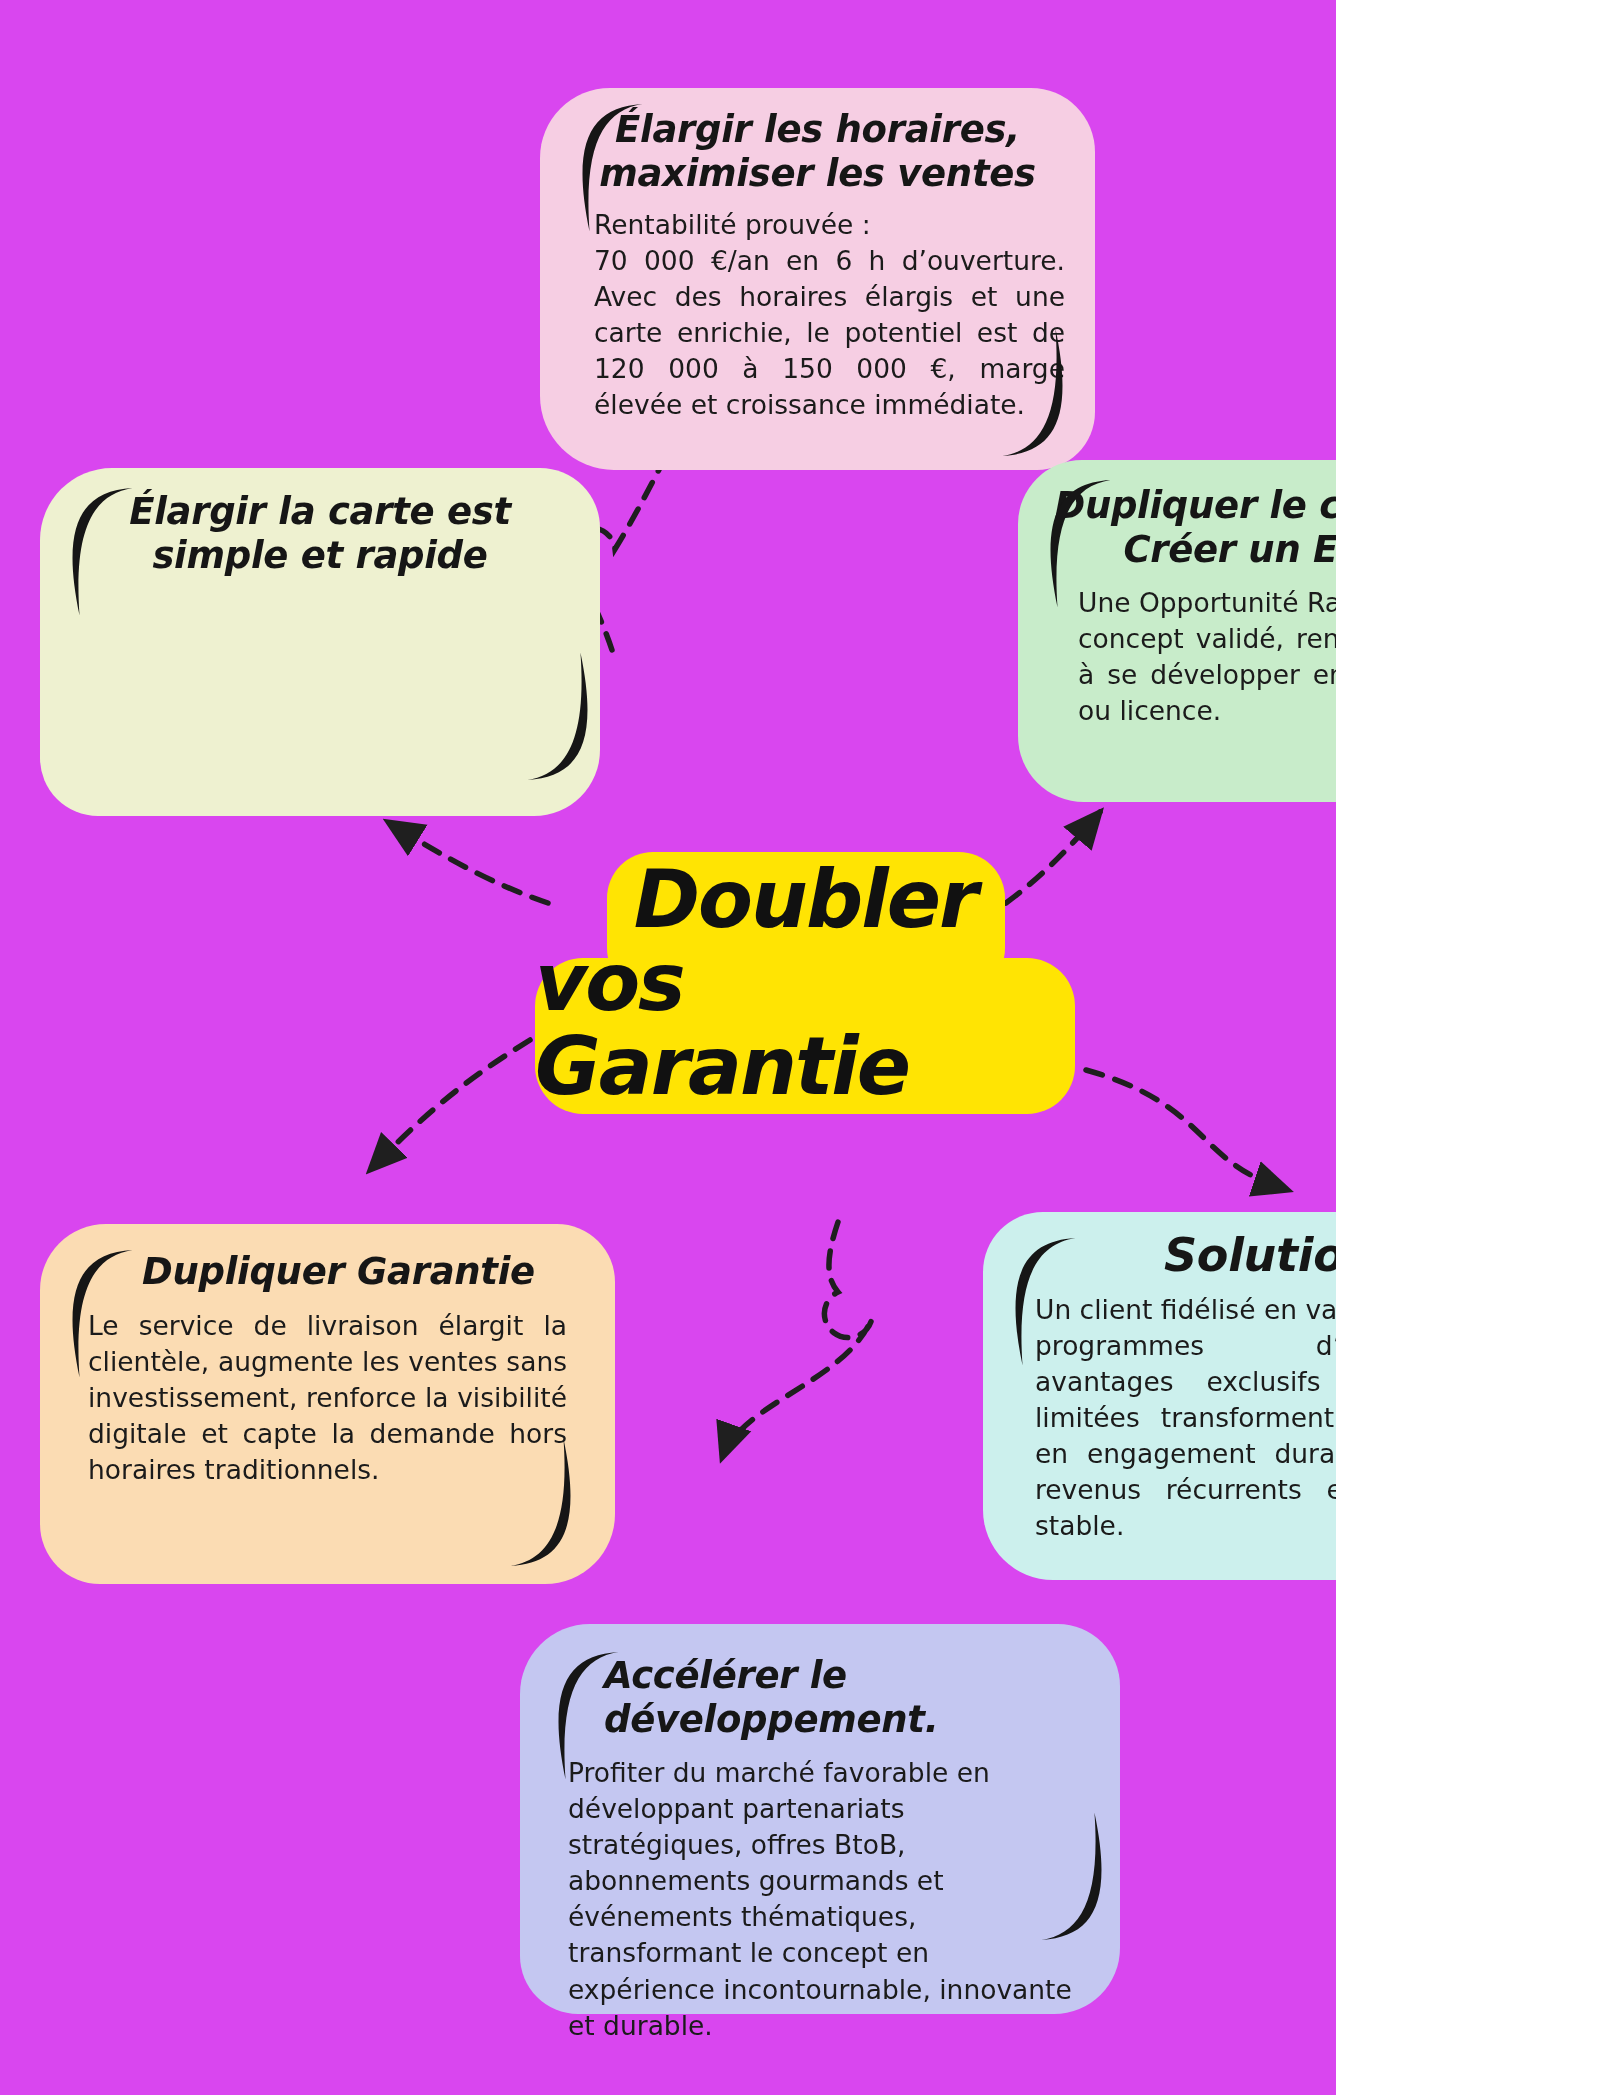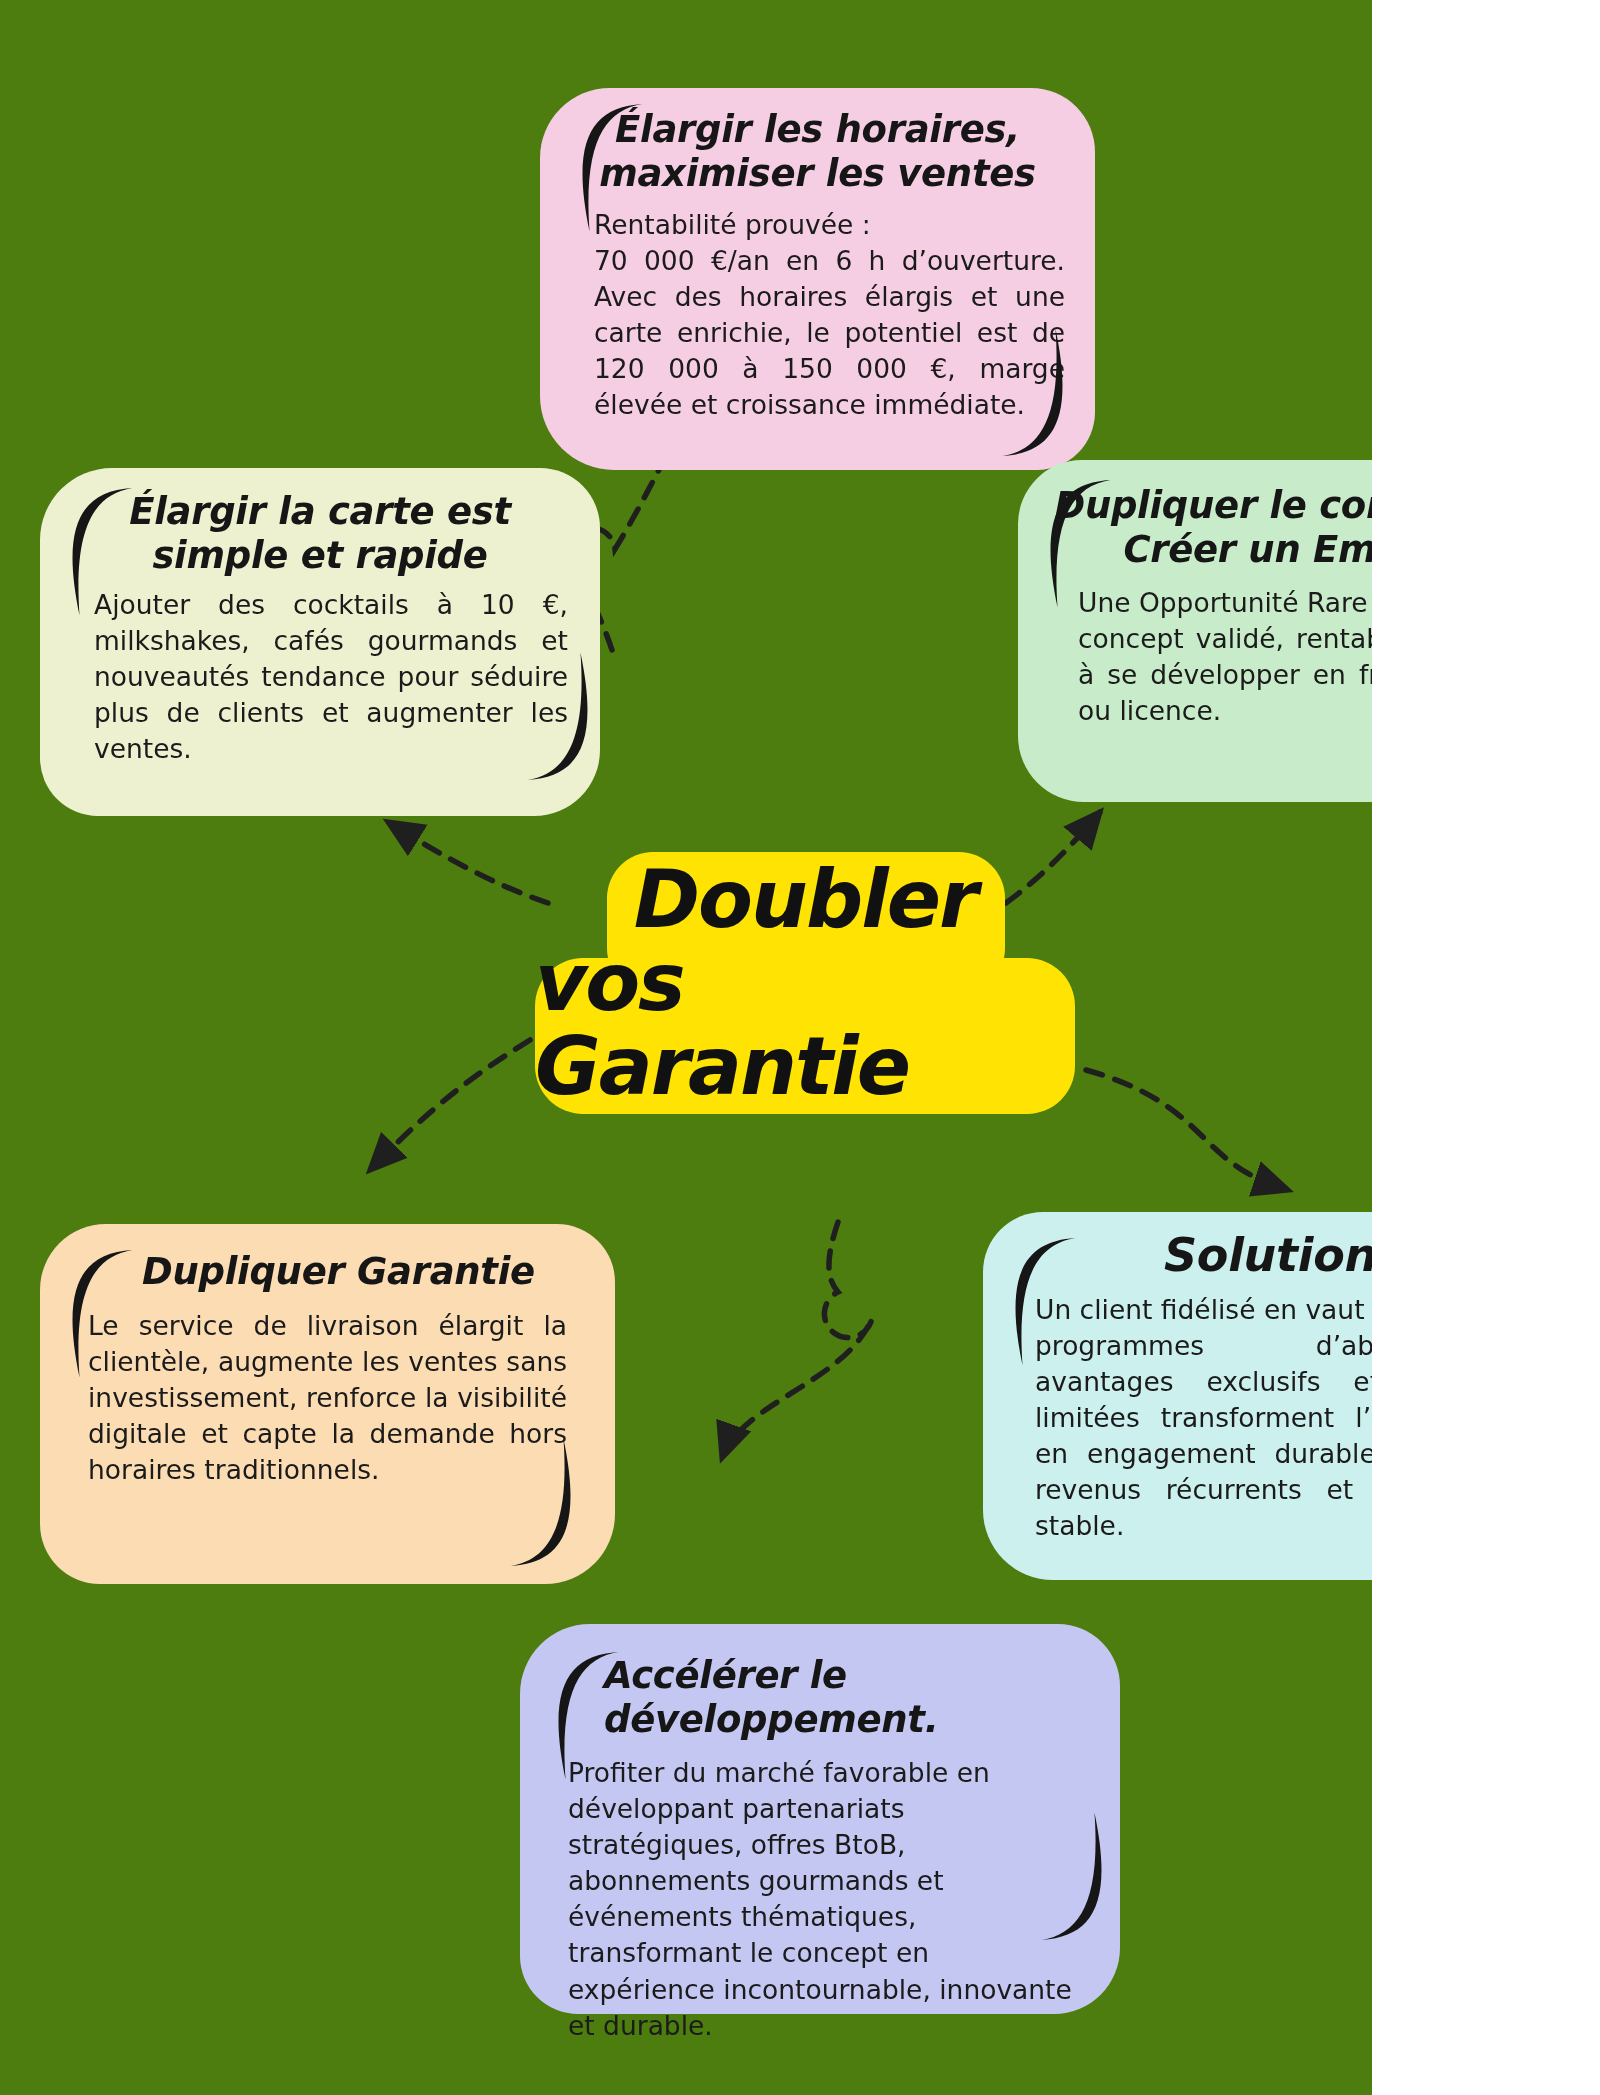--- a/index.html
+++ b/index.html
@@ -1,18 +1,18 @@
 <!DOCTYPE html>
 <html><head>
 <meta charset="utf-8">
 <style>
   html,body{margin:0;padding:0;background:#ffffff;}
   .canvas{
-    position:relative;width:1336px;height:2095px;background:#4d7c0f;overflow:hidden;
-    font-family:"DejaVu Sans","Liberation Sans",sans-serif;color:#1b1b1b;padding-left:36px;
+    position:relative;width:1336px;height:2095px;background:#d946ef;overflow:hidden;
+    font-family:"DejaVu Sans","Liberation Sans",sans-serif;color:#1b1b1b;
   }
   
   .arrows{position:absolute;left:0;top:0;width:1600px;height:2095px;pointer-events:none;}
   .arrows path.conn{fill:none;stroke:#1f1f1f;stroke-width:5.5;stroke-linecap:round;
     stroke-dasharray:17 13;marker-end:url(#ah);}
   
   .bubble{position:absolute;box-sizing:border-box;}
   .title{
     margin:0;font-weight:bold;font-style:italic;font-size:37px;line-height:1.18;
     letter-spacing:-0.3px;text-align:center;white-space:pre-line;color:#161616;
@@ -107,21 +107,20 @@
 
   <section class="bubble b-left" style="background: rgb(238, 241, 208);">
     <svg class="swoosh tl" viewBox="0 0 90 170">
         <use href="#swoosh-path"></use>
       </svg>
     <svg class="swoosh br" viewBox="0 0 90 170">
         <use href="#swoosh-path"></use>
       </svg>
     <h2 class="title">Élargir la carte est
 simple et rapide</h2>
-    <p class="body">Ajouter des cocktails à 10 €, milkshakes, cafés gourmands et nouveautés tendance pour séduire plus de clients et augmenter les ventes.</p>
   </section>
 
   <section class="bubble b-right" style="background: rgb(200, 236, 202);">
     <svg class="swoosh tl" viewBox="0 0 90 170">
         <use href="#swoosh-path"></use>
       </svg>
     <svg class="swoosh br" viewBox="0 0 90 170">
         <use href="#swoosh-path"></use>
       </svg>
     <h2 class="title">Dupliquer le concept &amp;

